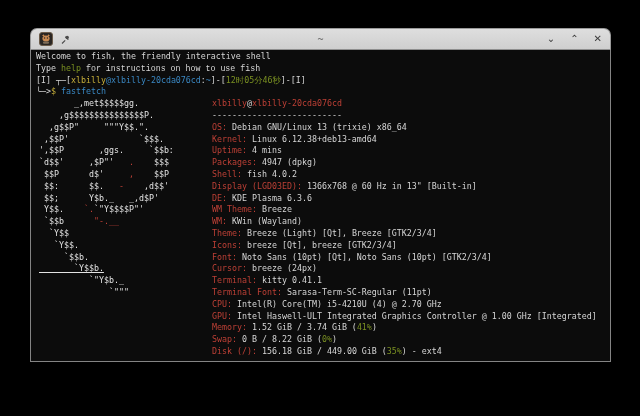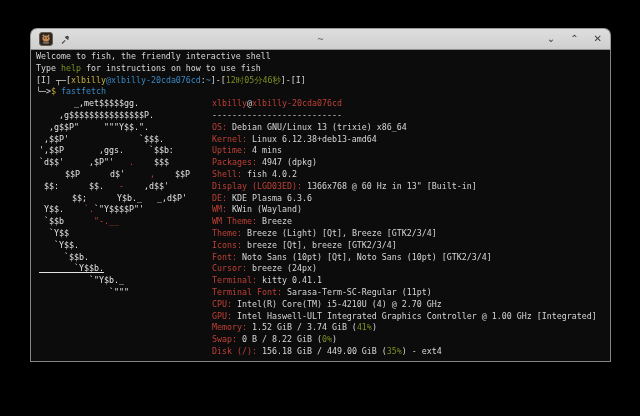--- a/index.html
+++ b/index.html
@@ -49,55 +49,55 @@
     <div class="tb-controls">
       <span class="tb-btn">⌄</span>
       <span class="tb-btn">⌃</span>
       <span class="tb-btn">✕</span>
     </div>
   </div>
 
   <div class="term">
     <div id="greeting">
         <div class="line"><span style="color: rgb(214, 214, 214);">Welcome to fish, the friendly interactive shell</span></div>
-        <div class="line"><span style="color: rgb(214, 214, 214);">Type </span><span style="color: rgb(122, 144, 34);">help</span><span style="color: rgb(214, 214, 214);"> for instructions on how to use fish</span></div>
+        <div class="line"><span style="color: rgb(214, 214, 214);">Type </span><span style="color: rgb(122, 144, 34);">help</span><span style="color: rgb(214, 214, 214); font-family: Liberation Mono, monospace;"> for instructions on how to use fish</span></div>
         <div class="line"><span style="color: rgb(214, 214, 214);">[I] ┬─[</span><span style="color: rgb(200, 176, 58);">xlbilly</span><span style="color: rgb(58, 135, 194);">@</span><span style="color: rgb(58, 135, 194);">xlbilly-20cda076cd</span><span style="color: rgb(214, 214, 214);">:</span><span style="color: rgb(58, 135, 194);">~</span><span style="color: rgb(214, 214, 214);">]-[</span><span style="color: rgb(122, 144, 34);">12时05分46秒</span><span style="color: rgb(214, 214, 214);">]-[I]</span></div>
         <div class="line"><span style="color: rgb(214, 214, 214);">╰─&gt;</span><span style="color: rgb(200, 176, 58);">$</span><span style="color: rgb(214, 214, 214);"> </span><span style="color: rgb(58, 135, 194); text-align: right;">fastfetch</span></div>
       </div>
     <div class="ff-row">
       <pre class="ff-art" id="ff-art"><span style="color: rgb(227, 227, 227);">       _,met$$$$$gg.</span>
 <span style="color: rgb(227, 227, 227); text-align: center;">    ,g$$$$$$$$$$$$$$$P.</span>
 <span style="color: rgb(227, 227, 227);">  ,g$$P"     """Y$$.".</span>
 <span style="color: rgb(227, 227, 227);"> ,$$P'              `$$$.</span>
 <span style="color: rgb(227, 227, 227);">',$$P       ,ggs.     `$$b:</span>
 <span style="color: rgb(227, 227, 227);">`d$$'     ,$P"'   </span><span style="color: rgb(190, 64, 54);">.</span><span style="color: rgb(227, 227, 227);">    $$$</span>
-<span style="color: rgb(227, 227, 227); margin-left: 21px;"> $$P      d$'     </span><span style="color: rgb(190, 64, 54);">,</span><span style="color: rgb(227, 227, 227);">    $$P</span>
+<span style="color: rgb(227, 227, 227);"> $$P      d$'     </span><span style="color: rgb(190, 64, 54);">,</span><span style="color: rgb(227, 227, 227);">    $$P</span>
 <span style="color: rgb(227, 227, 227);"> $$:      $$.   </span><span style="color: rgb(190, 64, 54);">-</span><span style="color: rgb(227, 227, 227);">    ,d$$'</span>
-<span style="color: rgb(227, 227, 227); margin-left: 28px;"> $$;      Y$b._   _,d$P'</span>
+<span style="color: rgb(227, 227, 227);"> $$;      Y$b._   _,d$P'</span>
 <span style="color: rgb(227, 227, 227);"> Y$$.    </span><span style="color: rgb(190, 64, 54);">`.</span><span style="color: rgb(227, 227, 227);">`"Y$$$$P"'</span>
 <span style="color: rgb(227, 227, 227);"> `$$b      </span><span style="color: rgb(190, 64, 54);">"-.__</span>
 <span style="color: rgb(227, 227, 227);">  `Y$$</span>
 <span style="color: rgb(227, 227, 227);">   `Y$$.</span>
 <span style="color: rgb(227, 227, 227);">     `$$b.</span>
 <span style="color: rgb(227, 227, 227); text-decoration: underline;">       `Y$$b.</span>
 <span style="color: rgb(227, 227, 227);">          `"Y$b._</span>
 <span style="color: rgb(227, 227, 227);">              `"""</span>
 </pre>
       <div class="ff-info" id="ff-info">
           <div class="line"><span style="color: rgb(190, 64, 54);">xlbilly</span><span style="color: rgb(214, 214, 214);">@</span><span style="color: rgb(190, 64, 54);">xlbilly-20cda076cd</span></div>
           <div class="line"><span style="color: rgb(214, 214, 214);">--------------------------</span></div>
           <div class="line"><span style="color: rgb(190, 64, 54);">OS:</span><span style="color: rgb(214, 214, 214);"> Debian GNU/Linux 13 (trixie) x86_64</span></div>
           <div class="line"><span style="color: rgb(190, 64, 54);">Kernel:</span><span style="color: rgb(214, 214, 214);"> Linux 6.12.38+deb13-amd64</span></div>
           <div class="line"><span style="color: rgb(190, 64, 54);">Uptime:</span><span style="color: rgb(214, 214, 214);"> 4 mins</span></div>
           <div class="line"><span style="color: rgb(190, 64, 54);">Packages:</span><span style="color: rgb(214, 214, 214); text-align: right;"> 4947 (dpkg)</span></div>
           <div class="line"><span style="color: rgb(190, 64, 54);">Shell:</span><span style="color: rgb(214, 214, 214);"> fish 4.0.2</span></div>
           <div class="line"><span style="color: rgb(190, 64, 54);">Display (LGD03ED):</span><span style="color: rgb(214, 214, 214);"> 1366x768 @ 60 Hz in 13" [Built-in]</span></div>
           <div class="line"><span style="color: rgb(190, 64, 54);">DE:</span><span style="color: rgb(214, 214, 214);"> KDE Plasma 6.3.6</span></div>
+          <div class="line"><span style="color: rgb(190, 64, 54);">WM Theme:</span><span style="color: rgb(214, 214, 214);"> Breeze</span></div>
           <div class="line"><span style="color: rgb(190, 64, 54);">WM:</span><span style="color: rgb(214, 214, 214);"> KWin (Wayland)</span></div>
-          <div class="line"><span style="color: rgb(190, 64, 54);">WM Theme:</span><span style="color: rgb(214, 214, 214);"> Breeze</span></div>
           <div class="line"><span style="color: rgb(190, 64, 54);">Theme:</span><span style="color: rgb(214, 214, 214); margin-top: 32px;"> Breeze (Light) [Qt], Breeze [GTK2/3/4]</span></div>
           <div class="line"><span style="color: rgb(190, 64, 54);">Icons:</span><span style="color: rgb(214, 214, 214);"> breeze [Qt], breeze [GTK2/3/4]</span></div>
           <div class="line"><span style="color: rgb(190, 64, 54);">Font:</span><span style="color: rgb(214, 214, 214);"> Noto Sans (10pt) [Qt], Noto Sans (10pt) [GTK2/3/4]</span></div>
           <div class="line"><span style="color: rgb(190, 64, 54);">Cursor:</span><span style="color: rgb(214, 214, 214);"> breeze (24px)</span></div>
           <div class="line"><span style="color: rgb(190, 64, 54);">Terminal:</span><span style="color: rgb(214, 214, 214);"> kitty 0.41.1</span></div>
           <div class="line"><span style="color: rgb(190, 64, 54);">Terminal Font:</span><span style="color: rgb(214, 214, 214);"> Sarasa-Term-SC-Regular (11pt)</span></div>
           <div class="line"><span style="color: rgb(190, 64, 54);">CPU:</span><span style="color: rgb(214, 214, 214);"> Intel(R) Core(TM) i5-4210U (4) @ 2.70 GHz</span></div>
           <div class="line"><span style="color: rgb(190, 64, 54);">GPU:</span><span style="color: rgb(214, 214, 214);"> Intel Haswell-ULT Integrated Graphics Controller @ 1.00 GHz [Integrated]</span></div>
           <div class="line"><span style="color: rgb(190, 64, 54);">Memory:</span><span style="color: rgb(214, 214, 214);"> 1.52 GiB / 3.74 GiB (</span><span style="color: rgb(122, 144, 34);">41%</span><span style="color: rgb(214, 214, 214);">)</span></div>
           <div class="line"><span style="color: rgb(190, 64, 54);">Swap:</span><span style="color: rgb(214, 214, 214);"> 0 B / 8.22 GiB (</span><span style="color: rgb(122, 144, 34);">0%</span><span style="color: rgb(214, 214, 214);">)</span></div>

